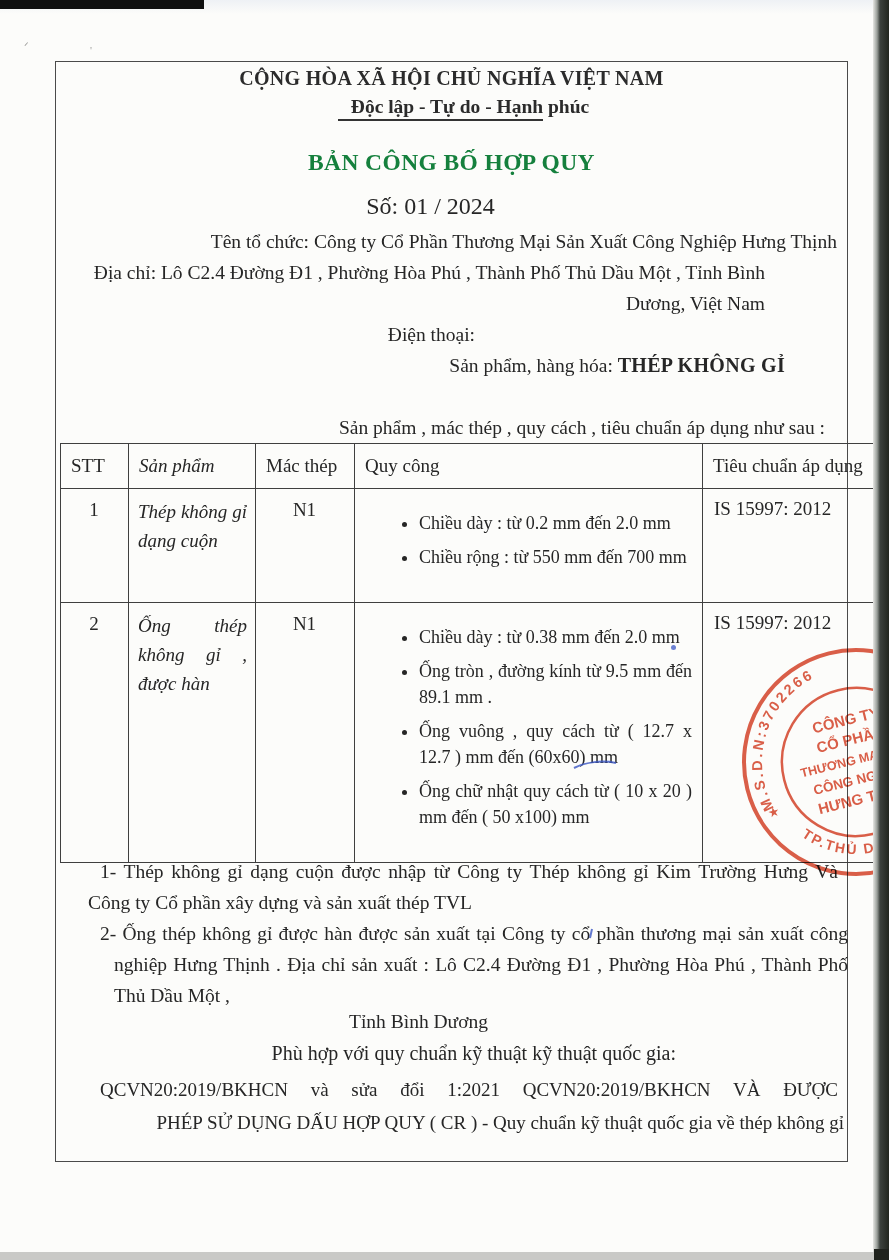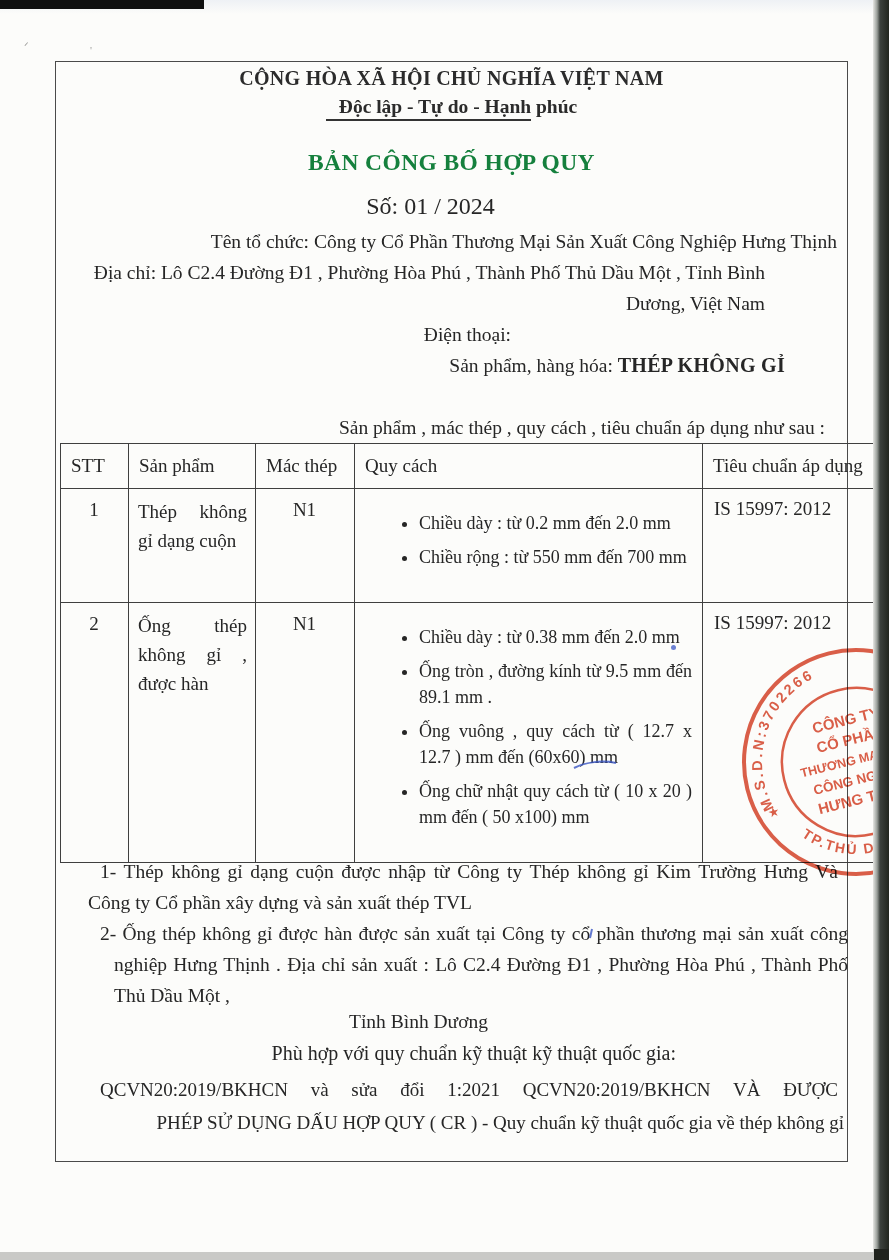--- a/index.html
+++ b/index.html
@@ -16,41 +16,41 @@
     background:linear-gradient(to right,#e6e6e3 0px,#9ba09b 4px,#3d423e 7px,#22261f 16px);}
   .bottom-band{position:absolute;left:0;top:1252px;width:889px;height:8px;background:#c9c9c6;z-index:6;}
   .bottom-dark{position:absolute;left:874px;top:1249px;width:15px;height:11px;background:#1f221d;z-index:7;}
   .border-box{position:absolute;left:55px;top:61px;width:793px;height:1101px;
     box-sizing:border-box;border:1.5px solid #4a4a4a;z-index:1;}
   .speck{position:absolute;color:#9a9a98;font-size:11px;z-index:2;}
 
   .abs{position:absolute;z-index:2;text-align:right;}
   .center{text-align:center;}
   .nat{left:55px;top:67px;width:793px;font-weight:bold;font-size:20px;letter-spacing:.3px;color:#2b2b2b;}
-  .motto{left:55px;top:96px;width:793px;font-weight:bold;font-size:19.5px;color:#2b2b2b;}
+  .motto{left:55px;top:96px;width:793px;font-weight:bold;font-size:19.5px;color:#2b2b2b;padding-left:12px;}
   .motto .u{border-bottom:2.5px solid #333;padding-bottom:2px;}
   .motto .pad{display:inline-block;width:13px;}
   .title{left:55px;top:149px;width:793px;font-weight:bold;font-size:23.5px;letter-spacing:.4px;color:#15803d;}
   .num{left:55px;top:193px;width:711px;font-size:24px;margin-left:20px;}
 
   .para{font-size:19.5px;line-height:31px;}
   .p-org{left:75px;top:226px;width:762px;}
   .p-addr{left:75px;top:257px;width:690px;}
-  .p-phone{left:75px;top:319px;width:400px;margin-left:36px;}
+  .p-phone{left:75px;top:319px;width:400px;}
   .p-prod{left:85px;top:350px;width:700px;}
   .p-prod b{font-size:20px;letter-spacing:.3px;}
   .p-brand{left:85px;top:381px;width:400px;}
   .p-intro{left:85px;top:412px;width:740px;}
 
   table.spec{position:absolute;left:60px;top:443px;width:778px;z-index:2;
     border-collapse:collapse;table-layout:fixed;font-size:19px;color:#262626;}
   table.spec th,table.spec td{border:1.6px solid #3f3f3f;vertical-align:top;}
   table.spec th{font-weight:normal;height:44px;vertical-align:middle;text-align:left;padding:0 0 0 10px;}
   th.c-stt,td.c-stt{width:57px;text-align:center;padding-left:0;}
-  th.c-prod,td.c-prod{width:116px;}
+  th.c-prod,td.c-prod{width:116px;font-style:italic;}
   th.c-grade,td.c-grade{width:88px;text-align:center;padding-left:0;}
   th.c-spec,td.c-spec{width:337px;}
   th.c-std,td.c-std{width:180px;}
   td.c-stt{padding-top:10px;}
   td.c-prod{padding:8px 8px 0 9px;text-align:justify;line-height:29px;}
   td.c-grade{padding-top:10px;}
   td.c-spec{padding:21px 6px 0 0;}
   td.c-std{padding:9px 0 0 11px;}
   tr.r1 td{height:92px;}
   tr.r2 td{height:238px;}
@@ -101,21 +101,21 @@
   <div class="abs para p-phone">Điện thoại:</div>
   <div class="abs para p-prod"><span>Sản phẩm, hàng hóa: </span><b>THÉP KHÔNG GỈ</b></div>
   <div class="abs para p-intro">Sản phẩm , mác thép , quy cách , tiêu chuẩn áp dụng như sau :</div>
 
   <table class="spec">
     <tbody>
         <tr>
       <th class="c-stt">STT</th>
       <th class="c-prod">Sản phẩm</th>
       <th class="c-grade">Mác thép</th>
-      <th class="c-spec">Quy cách</th>
+      <th class="c-spec">Quy công</th>
       <th class="c-std">Tiêu chuẩn áp dụng</th>
     </tr>
     <tr class="r1">
       <td class="c-stt">1</td>
       <td class="c-prod">Thép không gỉ dạng cuộn</td>
       <td class="c-grade">N1</td>
       <td class="c-spec">
         <ul>
           <li>Chiều dày : từ 0.2 mm đến 2.0 mm</li>
           <li>Chiều rộng : từ 550 mm đến 700 mm</li>

